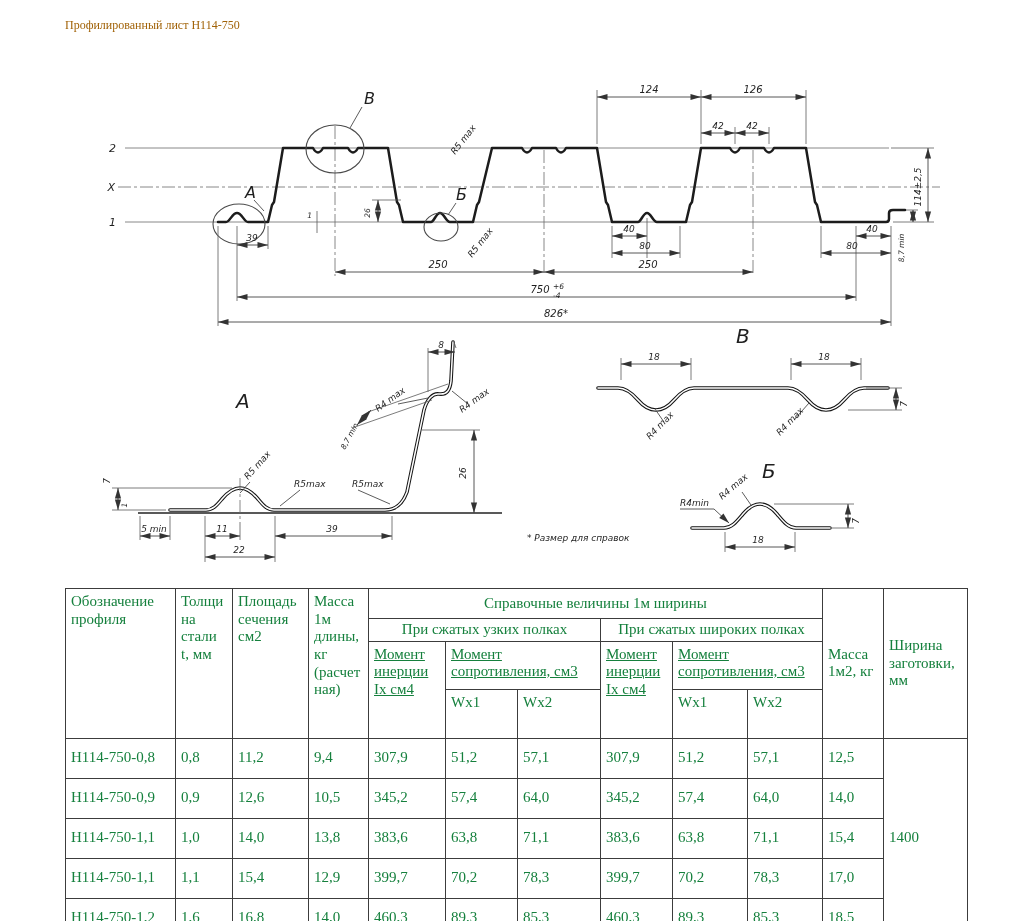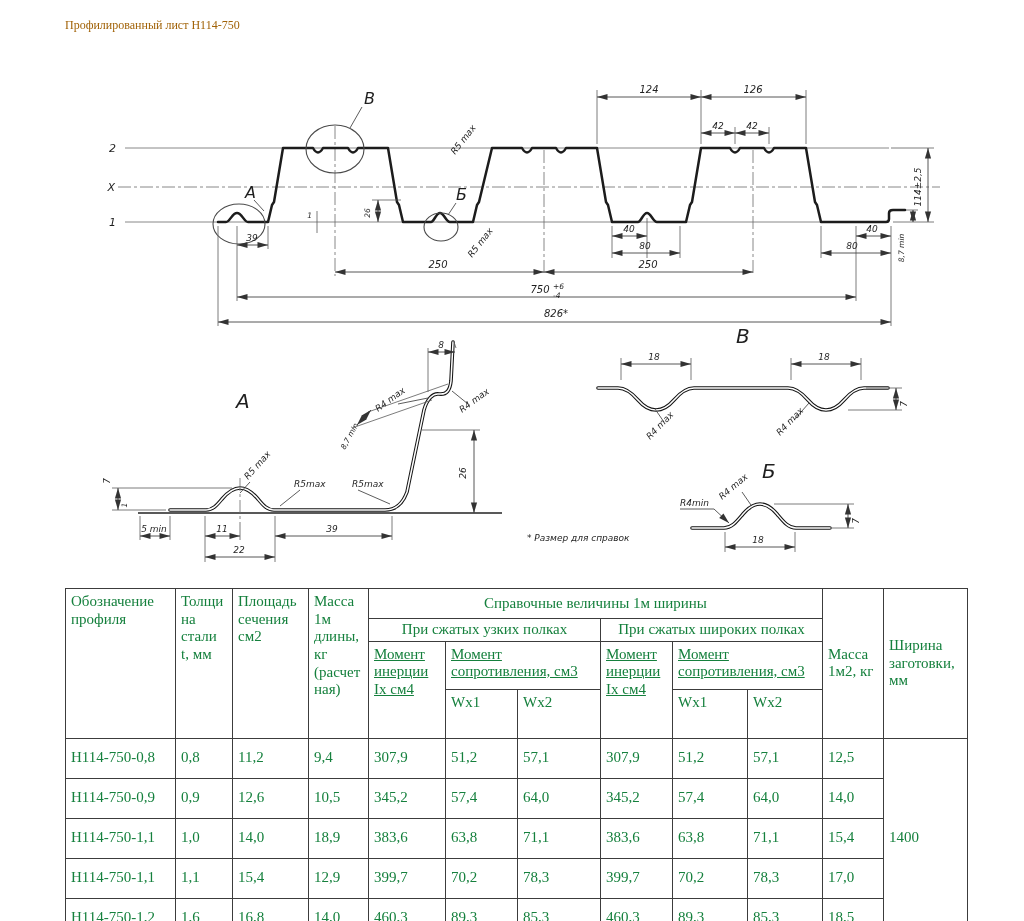--- a/index.html
+++ b/index.html
@@ -332,21 +332,21 @@
           <td>64,0</td>
           <td>345,2</td>
           <td>57,4</td>
           <td>64,0</td>
           <td>14,0</td>
         </tr>
         <tr>
           <td>Н114-750-1,1</td>
           <td>1,0</td>
           <td>14,0</td>
-          <td>18,9</td>
+          <td>13,8</td>
           <td>383,6</td>
           <td>63,8</td>
           <td>71,1</td>
           <td>383,6</td>
           <td>63,8</td>
           <td>71,1</td>
           <td>15,4</td>
         </tr>
         <tr>
           <td>Н114-750-1,1</td>

